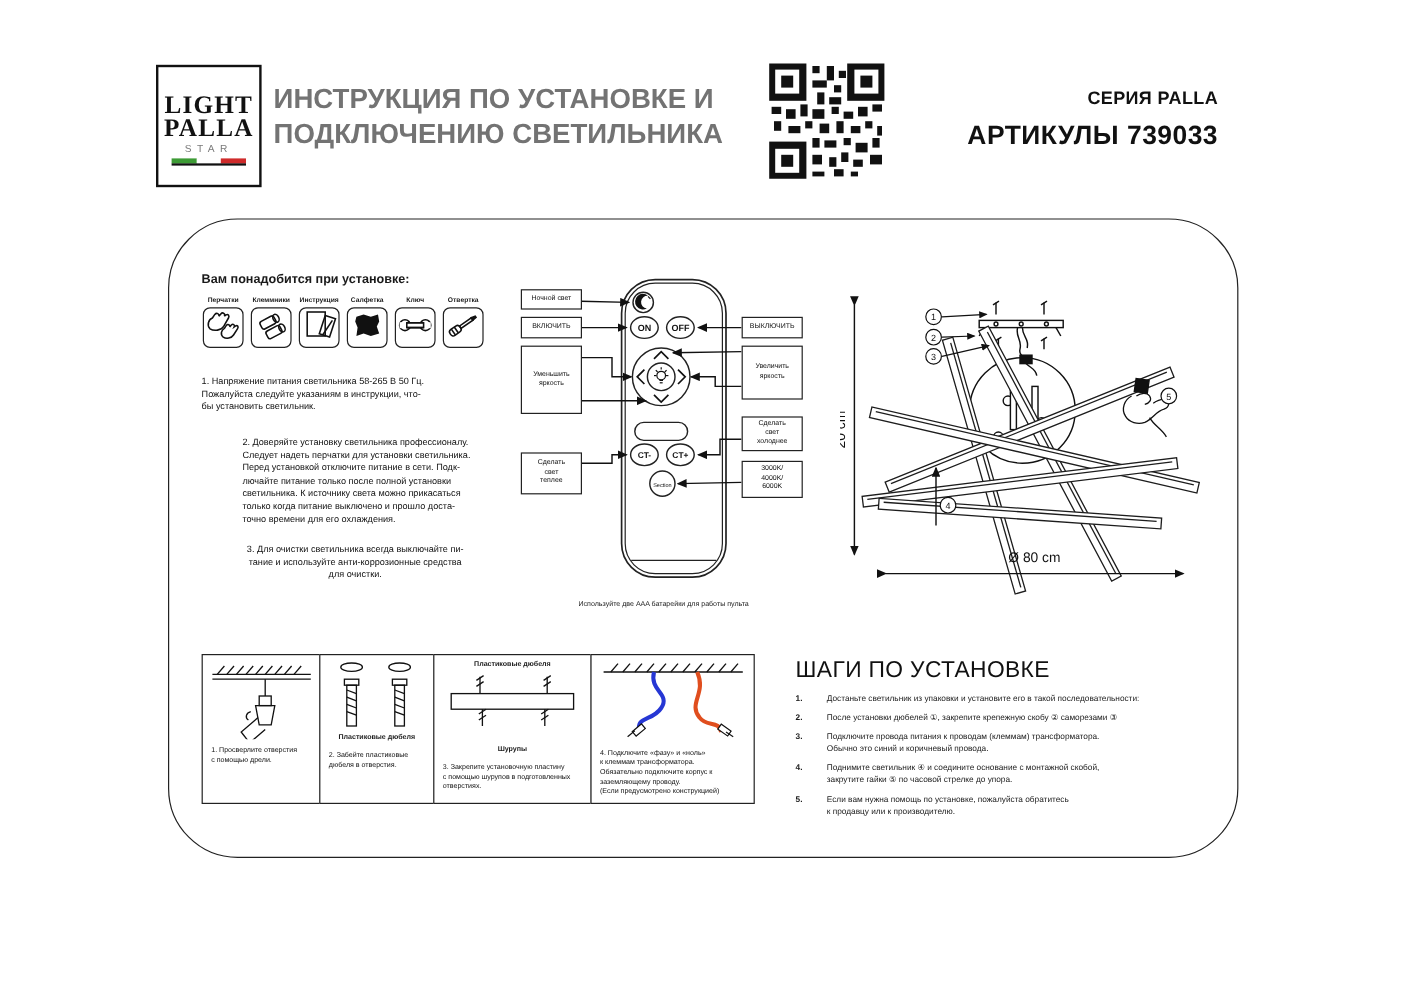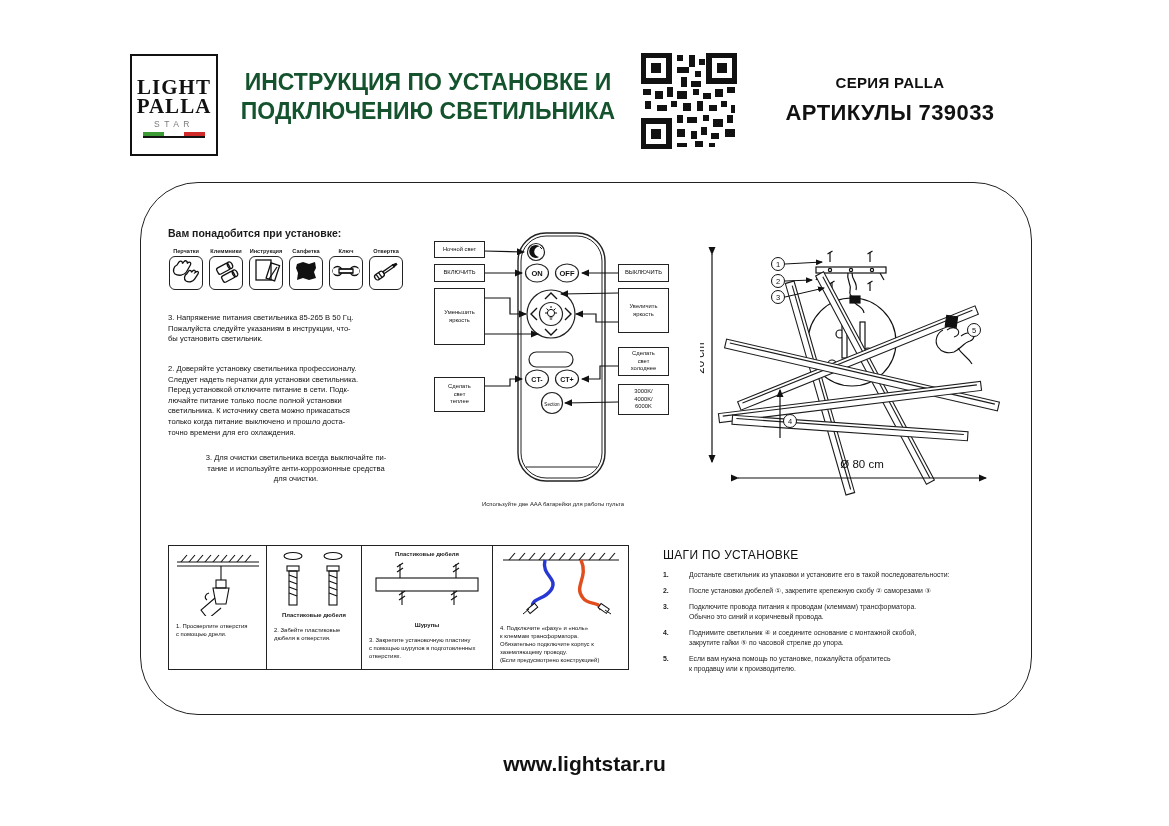--- a/index.html
+++ b/index.html
@@ -16,45 +16,45 @@
     left:130px; top:54px; width:88px; height:102px;
     border:2px solid #111; display:flex; flex-direction:column;
     align-items:center; justify-content:center; padding-top:6px;
   }
   .logo-word { font-family:"Liberation Serif", serif; font-weight:bold; font-size:21px; line-height:19px; letter-spacing:1px; color:#111; }
   .logo-group { font-size:8.5px; letter-spacing:4.5px; color:#7a7a7a; margin-top:3px; }
   .logo-flag { width:62px; height:6px; display:flex; margin-top:3px; border-bottom:2px solid #111; }
   .logo-flag span { flex:1; }
 
   .main-title {
-    left:228px; top:68px; width:400px; text-align:center;
-    font-size:23px; font-weight:bold; line-height:29px; color:#14532d;
+    left:228px; top:68px; width:400px; text-align:left;
+    font-size:23px; font-weight:bold; line-height:29px; color:#737373;
   }
 
   .qr { left:641px; top:53px; width:96px; height:96px; }
 
-  .hdr-right { left:765px; top:74px; width:250px; text-align:center; color:#111; }
+  .hdr-right { left:765px; top:74px; width:250px; text-align:right; color:#111; }
   .hdr-series { font-size:15px; font-weight:bold; letter-spacing:.3px; }
   .hdr-articles { font-size:22px; font-weight:bold; margin-top:9px; letter-spacing:.4px; }
 
   
   .sheet {
     left:140px; top:182px; width:892px; height:533px;
     border:1.5px solid #222; border-radius:58px; background:#fff;
   }
 
   
   .needs-heading { left:168px; top:227px; font-size:10.5px; font-weight:bold; }
   .tools { left:168px; top:248px; width:236px; display:flex; gap:4px; }
   .tool { width:36px; display:flex; flex-direction:column; align-items:center; }
   .tool-label { font-size:5.6px; font-weight:bold; margin-bottom:2px; white-space:nowrap; }
   .tool-box { width:34px; height:34px; border:1.5px solid #222; border-radius:6px; display:flex; align-items:center; justify-content:center; }
 
   .para { left:168px; width:256px; font-size:7.6px; line-height:10.6px; color:#111; }
-  .p1 { top:313px; } .p2 { top:364px; } .p3 { top:453px;text-align:center; }
+  .p1 { top:313px; } .p2 { top:364px;margin-left:34px; } .p3 { top:453px;text-align:center; }
 
   
   .rlabel {
     border:1px solid #222; background:#fff; text-align:center;
     font-size:5.8px; line-height:7.6px; color:#111;
     display:flex; align-items:center; justify-content:center;
   }
   .lab-night  { left:434px; top:241px; width:51px; height:17px; }
   .lab-on     { left:434px; top:264px; width:51px; height:18px; }
   .lab-dim    { left:434px; top:288px; width:51px; height:57px; }
@@ -68,21 +68,21 @@
 
   
   .strip { left:168px; top:545px; display:flex; }
   .sbox { border:1px solid #222; height:125px; position:relative; background:#fff; margin-left:-1px; }
   .sbox:first-child { margin-left:0; }
   .sbox-cap { position:absolute; left:7px; font-size:5.9px; line-height:8px; color:#111; }
   .sbox-toplabel { position:absolute; width:100%; text-align:center; font-size:5.9px; font-weight:bold; }
 
   
   .steps { left:663px; top:548px; width:360px; }
-  .steps-heading { font-size:12px; font-weight:500; letter-spacing:.3px; color:#111; }
+  .steps-heading { font-size:19px; font-weight:500; letter-spacing:.3px; color:#111; }
   .step-row { display:flex; margin-top:6px; }
   .step-num { width:26px; font-size:6.9px; font-weight:bold; line-height:10px; }
   .step-text { flex:1; font-size:6.9px; line-height:10px; }
 
   .footer-url { left:0; top:752px; width:1169px; text-align:center; font-size:21px; font-weight:bold; color:#111; }
 
   svg text { font-family:"Liberation Sans", sans-serif; fill:#111; }
 </style>
 </head>
 <body>
@@ -236,21 +236,21 @@
             <line x1="5" y1="11" x2="5" y2="17"></line>
                 <line x1="8" y1="11" x2="8" y2="17"></line>
             <rect x="12" y="12.8" width="12" height="2.4"></rect>
             <polygon points="24,12.8 27.5,13.6 27.5,14.8 24,15.2" fill="#111"></polygon>
           </g>
         </svg></span>
       </div>
     </div>
   </div>
 
-  <div class="abs para p1 pre">3. Напряжение питания светильника 85-265 В 50 Гц.
+  <div class="abs para p1 pre">1. Напряжение питания светильника 58-265 В 50 Гц.
 Пожалуйста следуйте указаниям в инструкции, что-
 бы установить светильник.</div>
   <div class="abs para p2 pre">2. Доверяйте установку светильника профессионалу.
 Следует надеть перчатки для установки светильника.
 Перед установкой отключите питание в сети. Подк-
 лючайте питание только после полной установки
 светильника. К источнику света можно прикасаться
 только когда питание выключено и прошло доста-
 точно времени для его охлаждения.</div>
   <div class="abs para p3 pre">3. Для очистки светильника всегда выключайте пи-
@@ -576,15 +576,14 @@
 закрутите гайки ⑤ по часовой стрелке до упора.</div>
       </div>
       <div class="step-row">
         <div class="step-num">5.</div>
         <div class="step-text pre">Если вам нужна помощь по установке, пожалуйста обратитесь
 к продавцу или к производителю.</div>
       </div>
     </div>
   </div>
 
-  <div class="abs footer-url">www.lightstar.ru</div>
 
 </div>
 
 </body></html>

